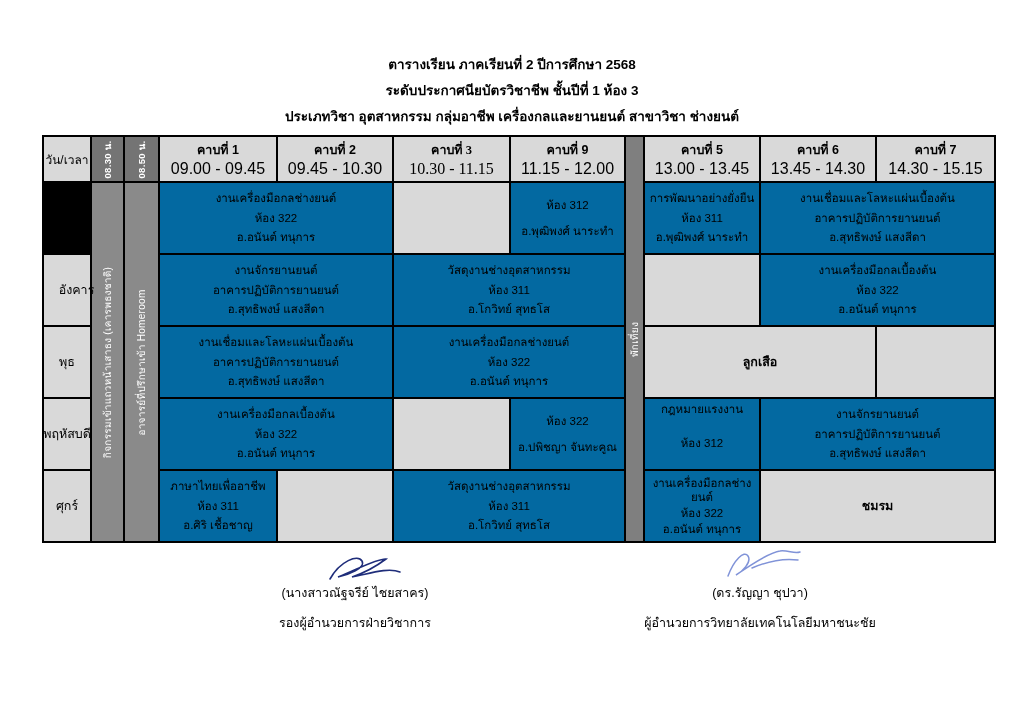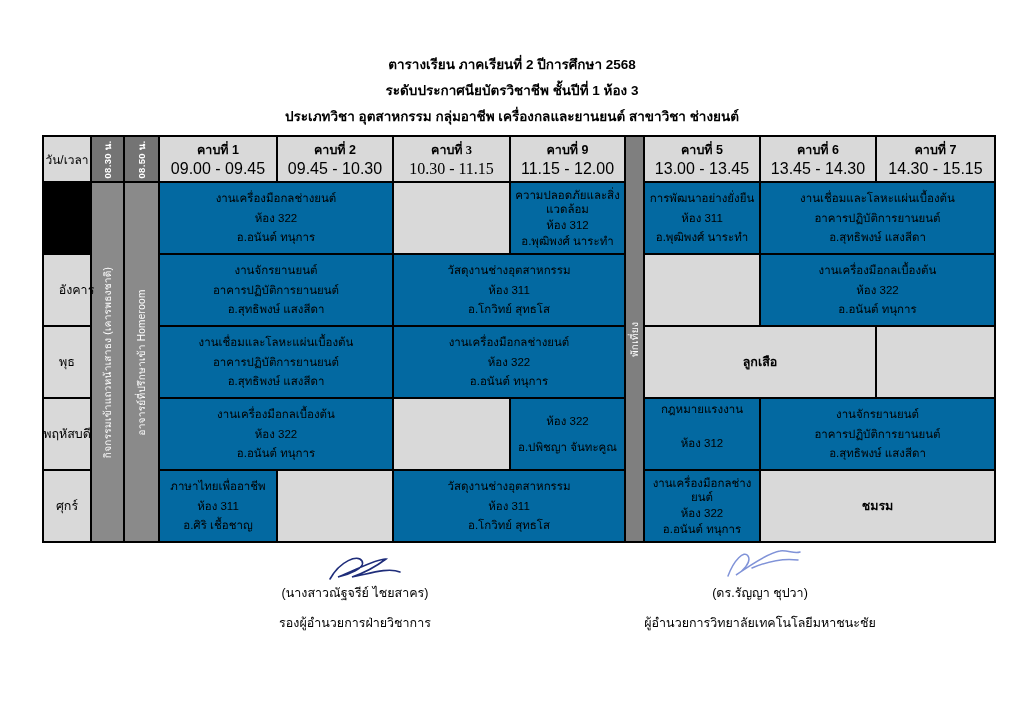--- a/index.html
+++ b/index.html
@@ -106,21 +106,20 @@
     <div class="cell gray dayname" style="grid-column:1;grid-row:5;">พฤหัสบดี</div>
     <div class="cell gray dayname" style="grid-column:1;grid-row:6;">ศุกร์</div>
 
     <div class="cell course" style="grid-column:4 / span 2;grid-row:2;">
       <span>งานเครื่องมือกลช่างยนต์</span>
       <span>ห้อง 322</span>
       <span>อ.อนันต์ ทนุการ</span>
     </div>
     <div class="cell gray" style="grid-column:6;grid-row:2;"></div>
     <div class="cell course" style="grid-column:7;grid-row:2;">
-      <span>ความปลอดภัยและสิ่งแวดล้อม</span>
       <span>ห้อง 312</span>
       <span>อ.พุฒิพงศ์  นาระทำ</span>
     </div>
     <div class="cell course" style="grid-column:9;grid-row:2;">
       <span>การพัฒนาอย่างยั่งยืน</span>
       <span>ห้อง 311</span>
       <span>อ.พุฒิพงศ์  นาระทำ</span>
     </div>
     <div class="cell course" style="grid-column:10 / span 2;grid-row:2;">
       <span>งานเชื่อมและโลหะแผ่นเบื้องต้น</span>

